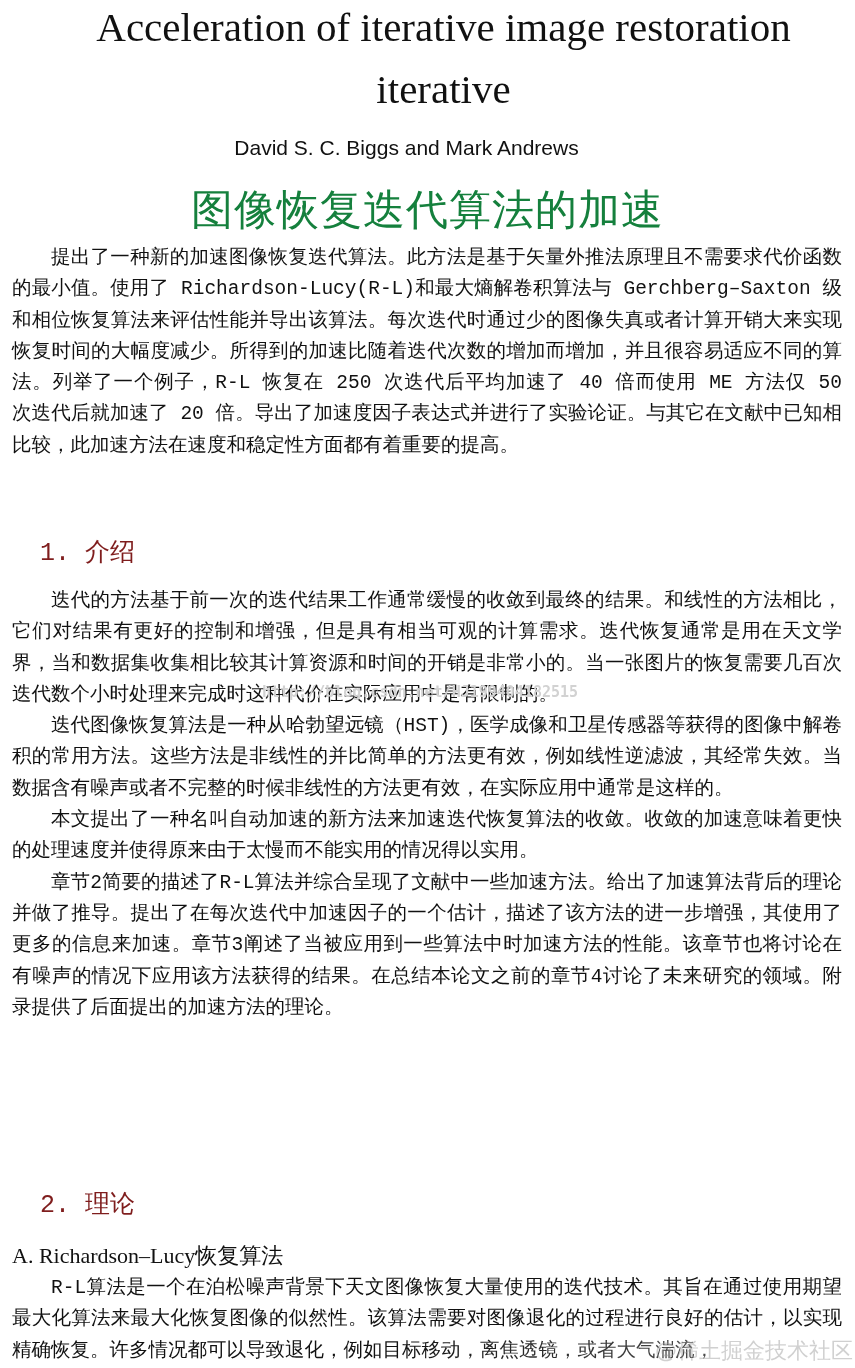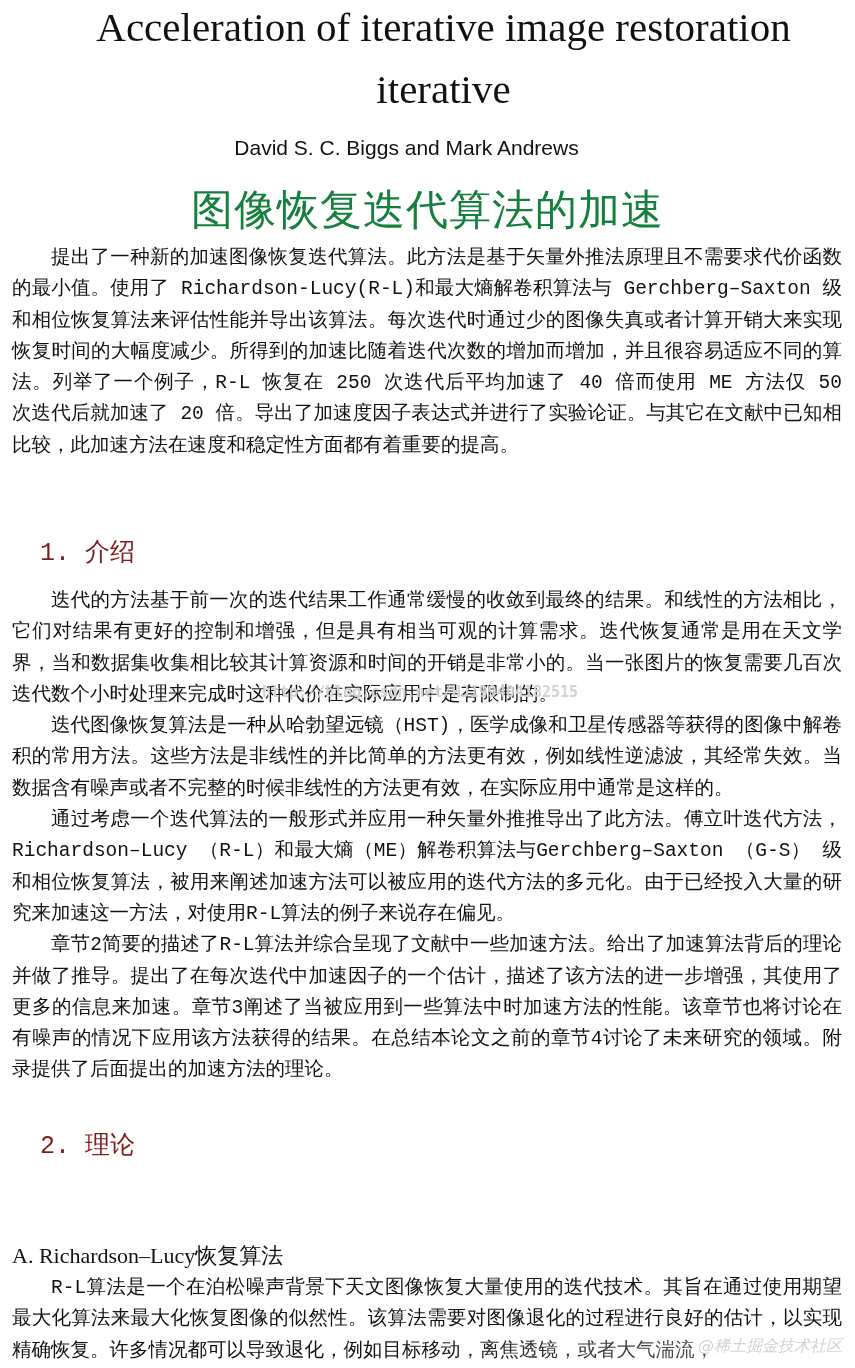--- a/index.html
+++ b/index.html
@@ -32,22 +32,22 @@
   }
   .sub-head {
     position: absolute; left: 12px; font-size: 22px; line-height: 28px;
     font-family: "Liberation Serif", serif; color: #111;
   }
   .watermark {
     position: absolute; left: 262px; top: 683px;
     font-family: "DejaVu Sans Mono", monospace; font-size: 15px; color: #d2d2d2; font-weight: bold;
   }
   .watermark2 {
-    position: absolute; right: 13px; top: 1336px;
-    font-family: "DejaVu Sans", sans-serif; font-size: 16px; color: rgba(150,150,150,0.45); font-style: italic;
+    position: absolute; right: 2px; top: 1336px;
+    font-family: "DejaVu Sans", sans-serif; font-size: 22px; color: rgba(150,150,150,0.45);
   }
   .fade-bottom {
     position: absolute; left: 390px; top: 1328px; width: 465px; height: 40px;
     background: linear-gradient(to right, rgba(255,255,255,0), rgba(255,255,255,0.35));
     pointer-events: none;
   }
 </style>
 </head>
 <body>
 
@@ -62,25 +62,25 @@
 
   <div class="body-block" style="top:243px;">
     <p class="para">提出了一种新的加速图像恢复迭代算法。此方法是基于矢量外推法原理且不需要求代价函数的最小值。使用了 Richardson-Lucy(R-L)和最大熵解卷积算法与 Gerchberg–Saxton 级和相位恢复算法来评估性能并导出该算法。每次迭代时通过少的图像失真或者计算开销大来实现恢复时间的大幅度减少。所得到的加速比随着迭代次数的增加而增加，并且很容易适应不同的算法。列举了一个例子，R-L 恢复在 250 次迭代后平均加速了 40 倍而使用 ME 方法仅 50 次迭代后就加速了 20 倍。导出了加速度因子表达式并进行了实验论证。与其它在文献中已知相比较，此加速方法在速度和稳定性方面都有着重要的提高。</p>
   </div>
 
   <div class="section-head" style="top:538px;">1.  介绍</div>
 
   <div class="body-block" style="top:586px;">
     <p class="para">迭代的方法基于前一次的迭代结果工作通常缓慢的收敛到最终的结果。和线性的方法相比，它们对结果有更好的控制和增强，但是具有相当可观的计算需求。迭代恢复通常是用在天文学界，当和数据集收集相比较其计算资源和时间的开销是非常小的。当一张图片的恢复需要几百次迭代数个小时处理来完成时这种代价在实际应用中是有限制的。</p>
     <p class="para">迭代图像恢复算法是一种从哈勃望远镜（HST)，医学成像和卫星传感器等获得的图像中解卷积的常用方法。这些方法是非线性的并比简单的方法更有效，例如线性逆滤波，其经常失效。当数据含有噪声或者不完整的时候非线性的方法更有效，在实际应用中通常是这样的。</p>
-    <p class="para">通过考虑一个迭代算法的一般形式并应用一种矢量外推推导出了此方法。傅立叶迭代方法，Richardson–Lucy （R-L）和最大熵（ME）解卷积算法与Gerchberg–Saxton （G-S） 级和相位恢复算法，被用来阐述加速方法可以被应用的迭代方法的多元化。由于已经投入大量的研究来加速这一方法，对使用R-L算法的例子来说存在偏见。</p>
+    <p class="para">本文提出了一种名叫自动加速的新方法来加速迭代恢复算法的收敛。收敛的加速意味着更快的处理速度并使得原来由于太慢而不能实用的情况得以实用。</p>
     <p class="para">章节2简要的描述了R-L算法并综合呈现了文献中一些加速方法。给出了加速算法背后的理论并做了推导。提出了在每次迭代中加速因子的一个估计，描述了该方法的进一步增强，其使用了更多的信息来加速。章节3阐述了当被应用到一些算法中时加速方法的性能。该章节也将讨论在有噪声的情况下应用该方法获得的结果。在总结本论文之前的章节4讨论了未来研究的领域。附录提供了后面提出的加速方法的理论。</p>
   </div>
 
-  <div class="section-head" style="top:1131px;">2.  理论</div>
+  <div class="section-head" style="top:1190px;">2.  理论</div>
 
   <div class="sub-head" style="top:1242px;">A. Richardson–Lucy恢复算法</div>
 
   <div class="body-block" style="top:1273px;">
     <p class="para">R-L算法是一个在泊松噪声背景下天文图像恢复大量使用的迭代技术。其旨在通过使用期望最大化算法来最大化恢复图像的似然性。该算法需要对图像退化的过程进行良好的估计，以实现精确恢复。许多情况都可以导致退化，例如目标移动，离焦透镜，或者大气湍流，</p>
   </div>
 
   <div class="watermark">http://blog.csdn.net/HJ199404182515</div>
   <div class="fade-bottom"></div>
   <div class="watermark2">@稀土掘金技术社区</div>

